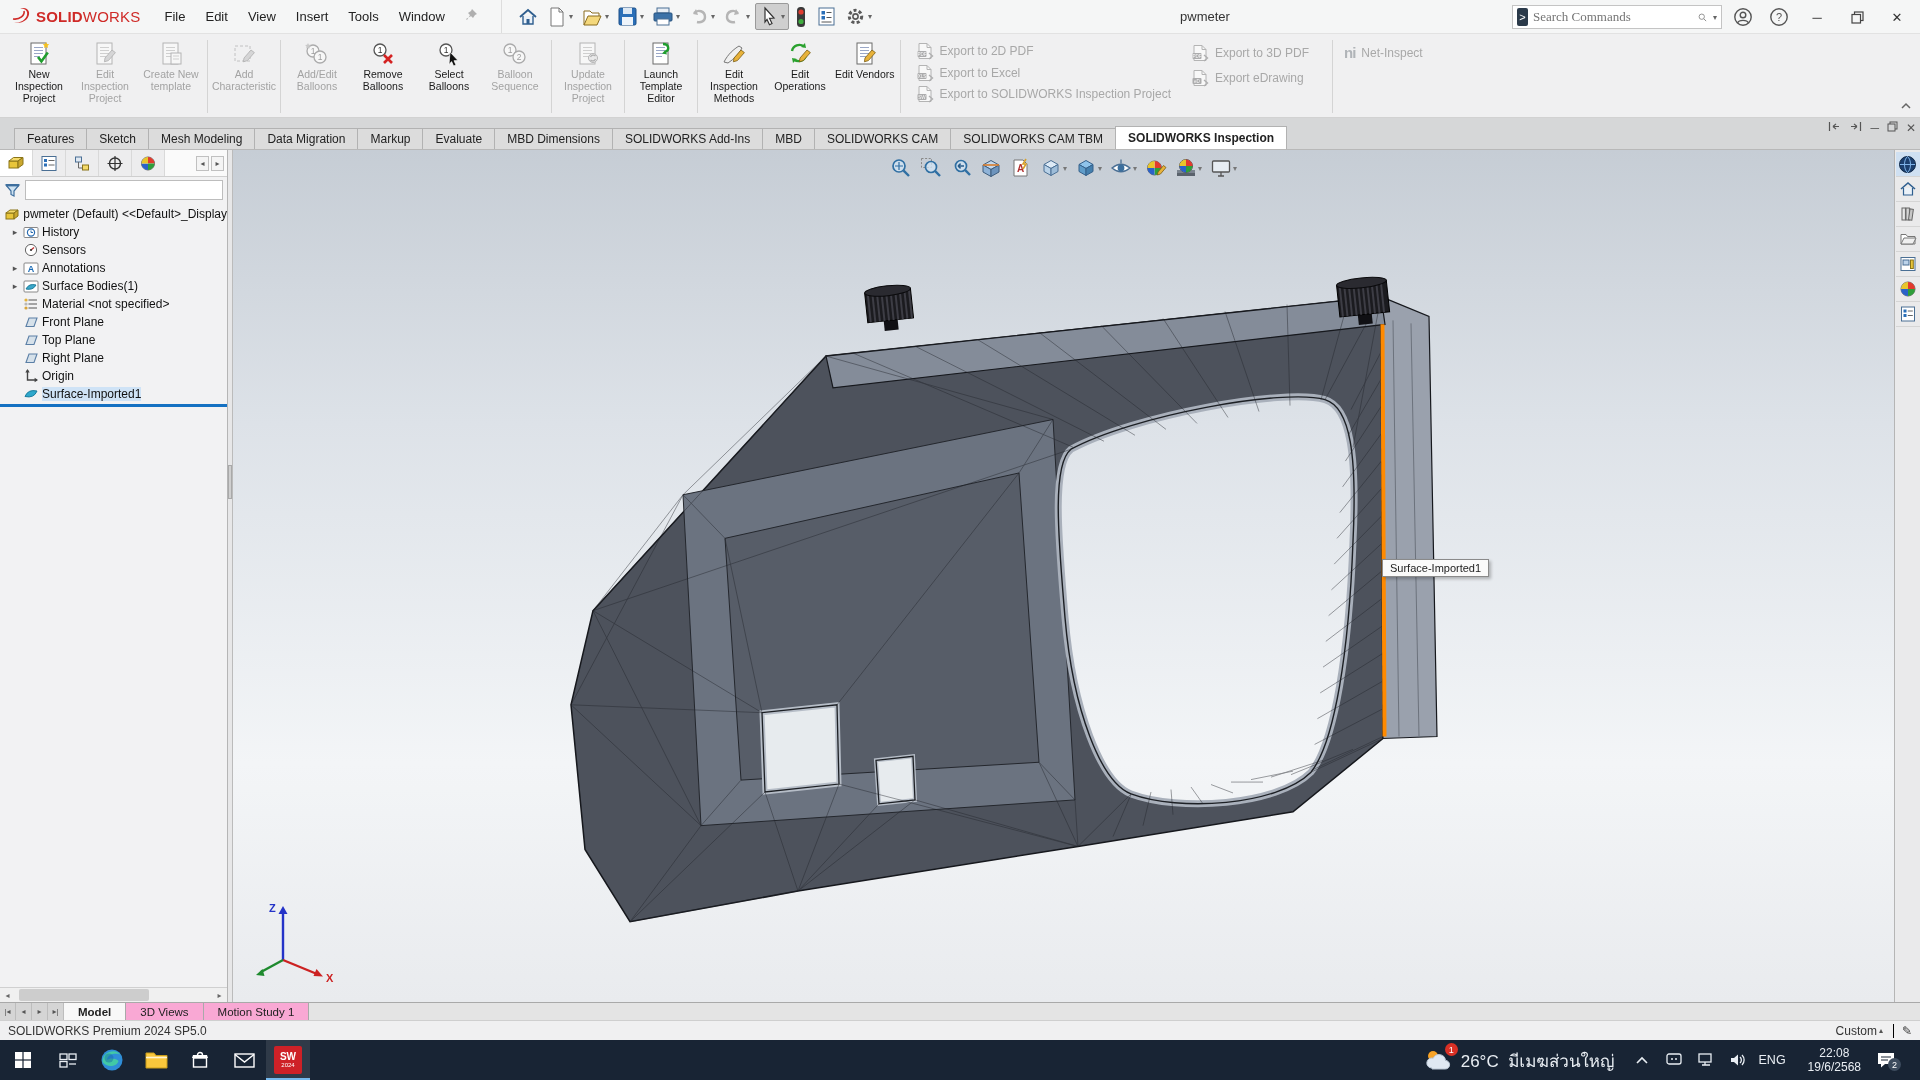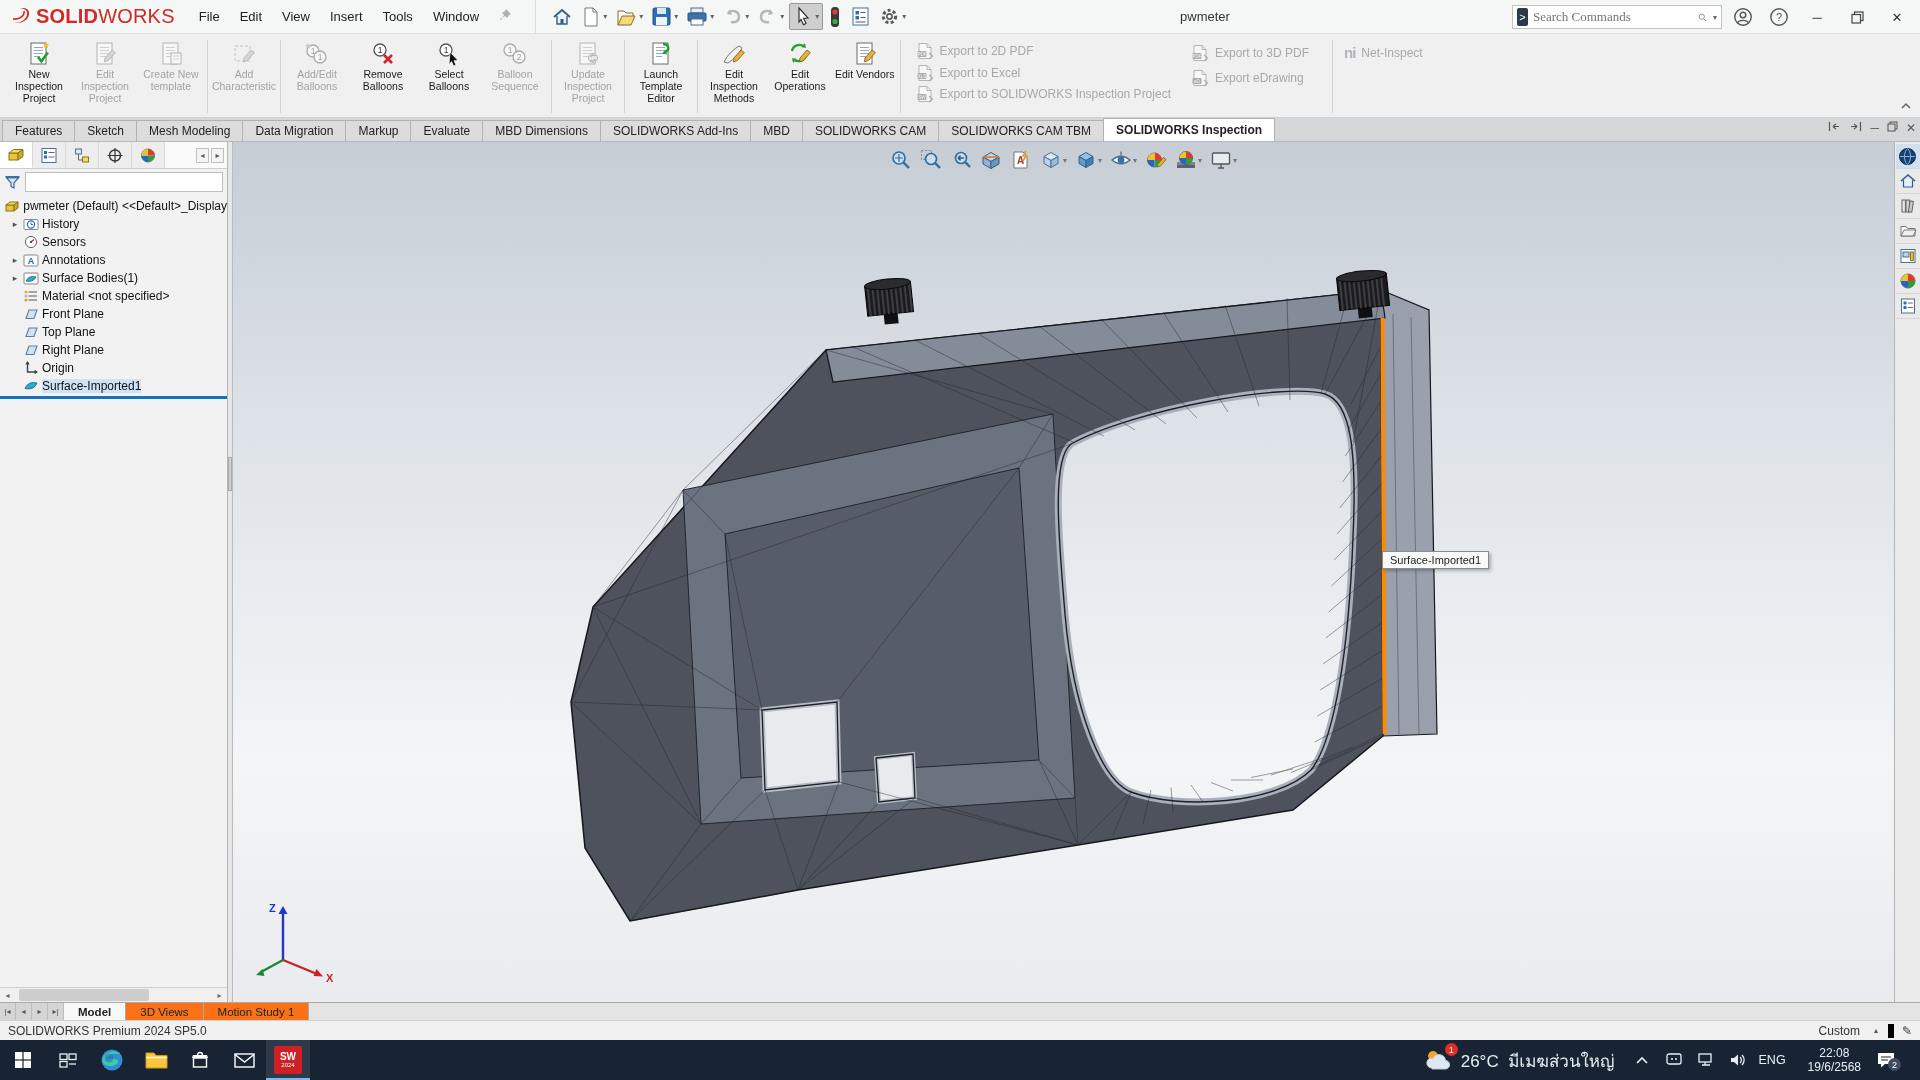--- a/index.html
+++ b/index.html
@@ -3,21 +3,21 @@
 <meta charset="utf-8">
 <style>
   * { box-sizing: border-box; margin: 0; padding: 0; }
   html,body { width:1920px; height:1080px; overflow:hidden; }
   body { font-family:"Liberation Sans", sans-serif; font-size:12px; background:#f0f0f0; }
   #app { width:1920px; height:1080px; display:flex; flex-direction:column; }
 
   
   .titlebar { height:34px; background:#f5f6f6; display:flex; align-items:center; border-bottom:1px solid #e2e2e2; position:relative; }
   .logo { display:flex; align-items:center; gap:4px; padding:0 14px 0 10px; }
-  .logo-text { font-size:20px; letter-spacing:.2px; color:#cf2a27; }
+  .logo-text { font-size:15px; letter-spacing:.2px; color:#cf2a27; }
   .logo-text b { font-weight:bold; }
   .menubar { display:flex; align-items:center; height:100%; }
   .menu-item { padding:0 10px; height:100%; display:flex; align-items:center; font-size:13px; color:#222; cursor:default; }
   .pin { margin:0 8px; opacity:.65; }
   .qat { display:flex; align-items:center; gap:2px; margin-left:14px; border-left:1px solid #ddd; padding-left:12px; height:100%; }
   .qbtn { display:flex; align-items:center; gap:1px; padding:2px 3px; border-radius:2px; }
   .qbtn.pressed { background:#cfcfcf; border:1px solid #9a9a9a; }
   .caret { font-size:8px; color:#666; margin-left:1px; }
   .doc-title { position:absolute; left:1140px; width:130px; text-align:center; font-size:13px; color:#333; }
   .tb-right { position:absolute; right:6px; top:0; height:34px; display:flex; align-items:center; gap:6px; }
@@ -39,21 +39,21 @@
   .export-col { display:flex; flex-direction:column; }
   .export-item { display:flex; align-items:center; gap:6px; height:25px; padding:0 16px 0 4px; }
   .export-item .elabel { font-size:12px; color:#a8a8a8; white-space:nowrap; }
   .export-item svg { filter:grayscale(1) opacity(.5); }
   .ni-block { display:flex; align-items:center; gap:6px; height:25px; margin-top:4px; padding:0 8px; }
   .ni-logo { font-weight:bold; font-size:15px; color:#b0b4b8; letter-spacing:-1px; }
   .ni-label { font-size:12px; color:#a8a8a8; }
   .ribbon-collapse { position:absolute; right:8px; bottom:4px; color:#666; }
 
   
-  .cmdtabs { height:24px; background:#d6d7d8; display:flex; align-items:flex-end; padding-left:2px; border-bottom:1px solid #b8b8b8; position:relative; }
+  .cmdtabs { height:32px; background:#d6d7d8; display:flex; align-items:flex-end; padding-left:14px; border-bottom:1px solid #b8b8b8; position:relative; }
   .ctab { height:21px; display:flex; align-items:center; padding:0 12px; font-size:12px; color:#222; background:#dcdcdc; border:1px solid #b2b2b2; border-bottom:none; margin-right:-1px; }
   .ctab.active { background:#fff; font-weight:bold; height:23px; }
   .ctab-controls { position:absolute; right:4px; top:3px; display:flex; gap:8px; align-items:center; }
   .ctab-controls span { color:#555; font-size:12px; line-height:1; }
 
   
   .main { flex:1; min-height:0; display:flex; }
 
   
   .leftpanel { width:228px; background:#f2f2f3; border-right:1px solid #b5b5b5; display:flex; flex-direction:column; }
@@ -91,27 +91,27 @@
 
   
   .rightpane { width:26px; background:#eaeaeb; border-left:1px solid #b5b5b5; display:flex; flex-direction:column; align-items:center; padding-top:2px; }
   .rp-ico { width:24px; height:25px; display:flex; align-items:center; justify-content:center; border-bottom:1px solid #d5d5d5; }
   .rp-ico.active { background:#cfe0f2; }
 
   
   .doctabs { height:18px; background:#e4e4e4; border-top:1px solid #a9a9a9; display:flex; align-items:stretch; }
   .dt-nav { display:flex; }
   .dt-nav span { width:16px; display:flex; align-items:center; justify-content:center; font-size:8px; color:#555; background:#d5d5d5; border-right:1px solid #bdbdbd; }
-  .dtab { padding:0 14px; display:flex; align-items:center; font-size:11.5px; color:#222; background:#f97316; border-right:1px solid #a9a9a9; }
+  .dtab { padding:0 14px; display:flex; align-items:center; font-size:11.5px; color:#222; background:#f9a8d4; border-right:1px solid #a9a9a9; }
   .dtab.active { background:#f8f8f8; font-weight:bold;text-align:right; }
 
   
   .statusbar { height:20px; background:#f0f0f1; border-top:1px solid #cfcfcf; display:flex; align-items:center; padding:0 8px; font-size:12px; color:#333; }
   .sb-right { margin-left:auto; display:flex; align-items:center; gap:8px; }
-  .sb-custom { display:flex; align-items:center; gap:14px; padding-right:10px; border-right:6px solid #000000; }
+  .sb-custom { display:flex; align-items:center; gap:2px; padding-right:10px; border-right:1px solid #000000; }
   .sb-caret { font-size:8px; color:#555; }
 
   
   .taskbar { height:40px; background:#182434; display:flex; align-items:stretch; color:#e9eef3; }
   .tstart { width:46px; display:flex; align-items:center; justify-content:center; }
   .tsearch { width:305px; background:#fff; display:flex; align-items:center; gap:8px; padding:0 10px; border:1px solid #7b7b7b; }
   .tsearch input { border:none; outline:none; flex:1; font-size:14px; color:#666; font-family:"Liberation Sans",sans-serif; }
   .ticon { width:44px; display:flex; align-items:center; justify-content:center; position:relative; }
   .ticon.active { background:rgba(255,255,255,.10); box-shadow:inset 0 -2px 0 #76b9ed; }
   .sw-logo { width:28px; height:28px; background:#ce2127; border-radius:2px; color:#fff; display:flex; flex-direction:column; align-items:center; justify-content:center; font-weight:bold; }

